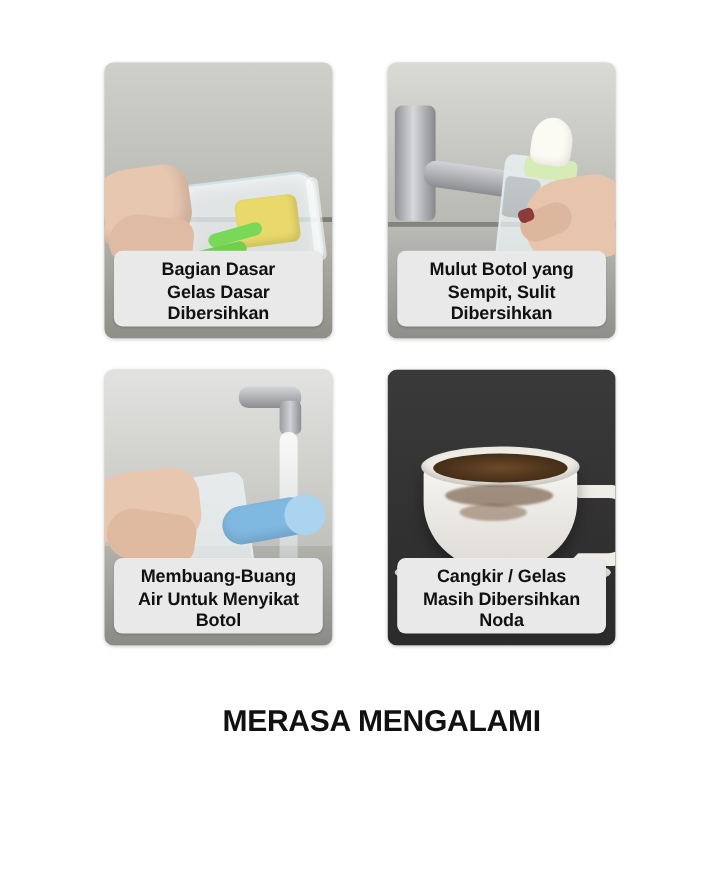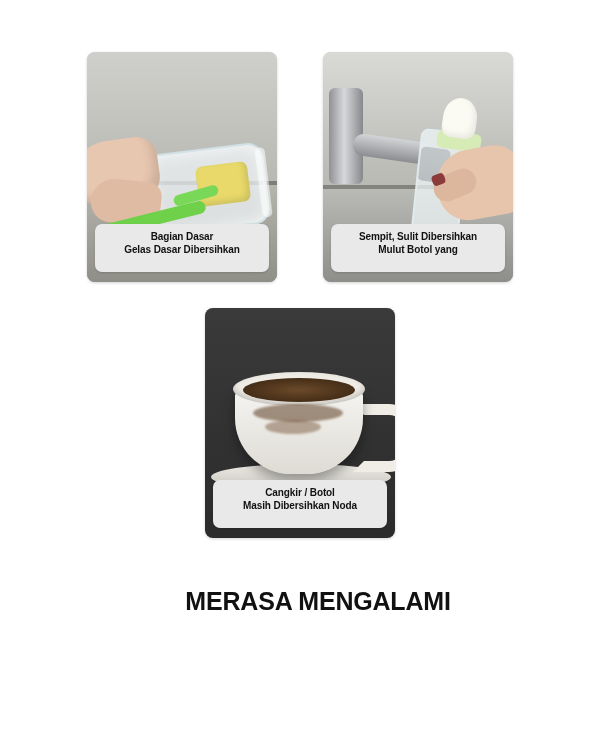--- a/index.html
+++ b/index.html
@@ -49,24 +49,24 @@
   }
   .caption {
     position: absolute;
     left: 8px;
     right: 8px;
     bottom: 10px;
     background: #e9e9e9;
     border-radius: 7px;
     color: #111111;
     font-weight: bold;
-    font-size: 10px;
+    font-size: 15px;
     line-height: 1.25;
     text-align: center;
-    padding: 7px 4px 16px 4px;
+    padding: 7px 4px 0 4px;
     box-sizing: border-box;
     box-shadow: 0 1px 2px rgba(0,0,0,0.15);
     letter-spacing: -0.1px;
   }
   .headline {
     position: absolute;
     left: 0;
     right: 0;
     top: 585px;
     text-align: center;
@@ -292,38 +292,56 @@
         <div class="s2-faucet-arm"></div>
         <div class="s2-faucet-head"></div>
         <div class="s2-bottle"></div>
         <div class="s2-ring"></div>
         <div class="s2-nipple"></div>
         <div class="s2-hand"></div>
         <div class="s2-thumb"></div>
         <div class="s2-nail"></div>
       </div>
       <div class="caption">
+        <div>Mulut Botol yang</div>
         <div>Sempit, Sulit Dibersihkan</div>
-        <div>Mulut Botol yang</div>
       </div>
     </div>
 
+    <div class="card">
+      <div class="photo scene3">
+        <div class="s3-basin"></div>
+        <div class="s3-faucet"></div>
+        <div class="s3-faucet-neck"></div>
+        <div class="s3-water"></div>
+        <div class="s3-bottle"></div>
+        <div class="s3-hand"></div>
+        <div class="s3-hand2"></div>
+        <div class="s3-brush"></div>
+        <div class="s3-brush-tip"></div>
+      </div>
+      <div class="caption">
+        <div>Membuang-Buang</div>
+        <div>Air Untuk Menyikat</div>
+        <div>Botol</div>
+      </div>
+    </div>
 
     <div class="card">
       <div class="photo scene4">
         <div class="s4-saucer"></div>
         <div class="s4-handle"></div>
         <div class="s4-cup"></div>
         <div class="s4-rim"></div>
         <div class="s4-inner"></div>
         <div class="s4-stain1"></div>
         <div class="s4-stain2"></div>
       </div>
       <div class="caption">
-        <div>Cangkir / Botol</div>
+        <div>Cangkir / Gelas</div>
         <div>Masih Dibersihkan Noda</div>
       </div>
     </div>
 
   </div>
 
   <div class="headline">
     <div>MERASA MENGALAMI</div>
   </div>
 

